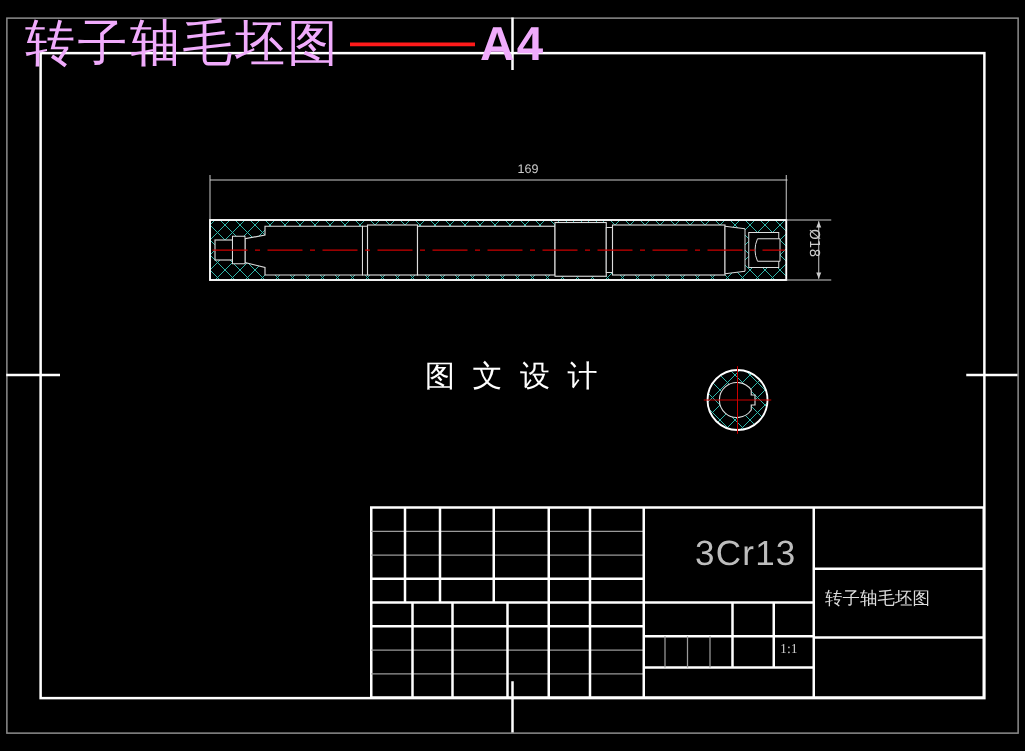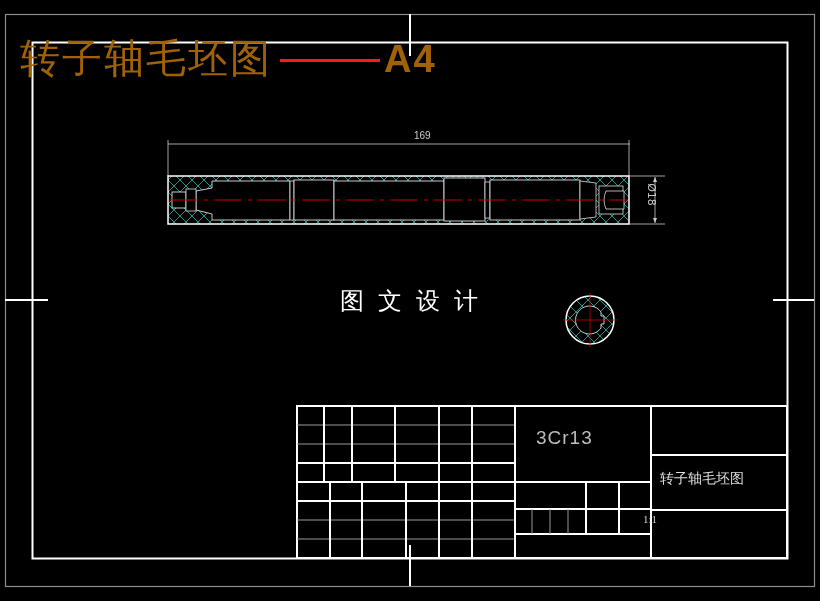--- a/index.html
+++ b/index.html
@@ -1,32 +1,32 @@
 <!DOCTYPE html>
 <html><head>
 <meta charset="utf-8">
 <style>
   html, body { margin:0; padding:0; background:#000; }
   body { width:820px; height:601px; position:relative; overflow:hidden; font-family:"DejaVu Sans", sans-serif; }
   svg { position:absolute; left:0; top:0; }
   .overlay-title {
-    position:absolute; left:20px; top:24px; height:50px;
-    color:#a16207; font-family:"DejaVu Serif", serif; font-size:40px; line-height:68px;
+    position:absolute; left:20px; top:10px; height:50px;
+    color:#f0abfc; font-family:"DejaVu Serif", serif; font-size:40px; line-height:50px;
     letter-spacing:2px; white-space:nowrap;
   }
   .overlay-title .dash { display:inline-block; width:100px; height:3px; background:#ff1a1a; vertical-align:middle; margin:0 4px 0 8px; position:relative; top:-2px; }
   .overlay-title .sheet { font-family:"Liberation Sans", sans-serif; font-weight:bold; font-size:38px; }
   .watermark {
     position:absolute; left:340px; top:285px; color:#fff; font-size:24px; letter-spacing:14px;
     font-family:"DejaVu Serif", serif;
   }
   .dim-text { position:absolute; color:#ccc; font-size:10px; font-family:"Liberation Sans Narrow","Liberation Sans", sans-serif; }
-  .material { position:absolute; left:536px; top:427px; color:#bdbdbd; font-size:19px; font-family:"Liberation Sans", sans-serif; letter-spacing:1px; }
+  .material { position:absolute; left:556px; top:427px; color:#bdbdbd; font-size:28px; font-family:"Liberation Sans", sans-serif; letter-spacing:1px; }
   .drawing-name { position:absolute; left:660px; top:470px; color:#ddd; font-size:14px; font-family:"DejaVu Serif", serif; }
-  .scale { position:absolute; left:643px; top:513px; color:#ccc; font-size:11px; font-family:"Liberation Serif", serif; }
+  .scale { position:absolute; left:624px; top:513px; color:#ccc; font-size:11px; font-family:"Liberation Serif", serif; }
   .phi { position:absolute; left:640px; top:188px; color:#ccc; font-size:11px; transform:rotate(90deg); transform-origin:center; }
 </style>
 </head>
 <body>
 
 <svg width="820" height="601" viewBox="0 0 820 601">
 
   <rect x="5.5" y="14.5" width="809" height="572" fill="none" stroke="#8c8c8c" stroke-width="1.2"></rect>
 
   <rect x="32.5" y="42.5" width="755" height="516" fill="none" stroke="#fff" stroke-width="2"></rect>

